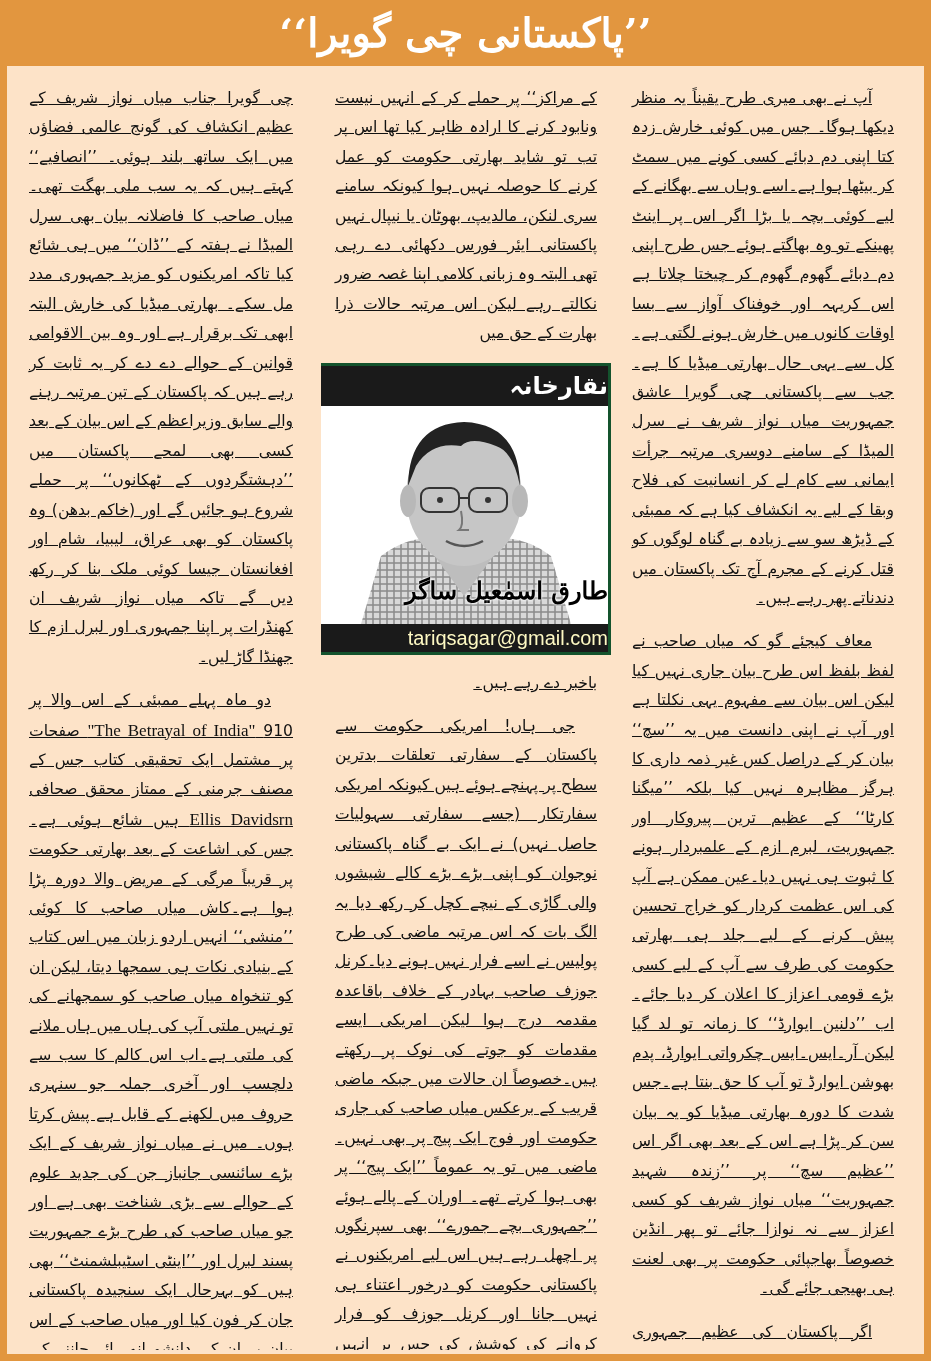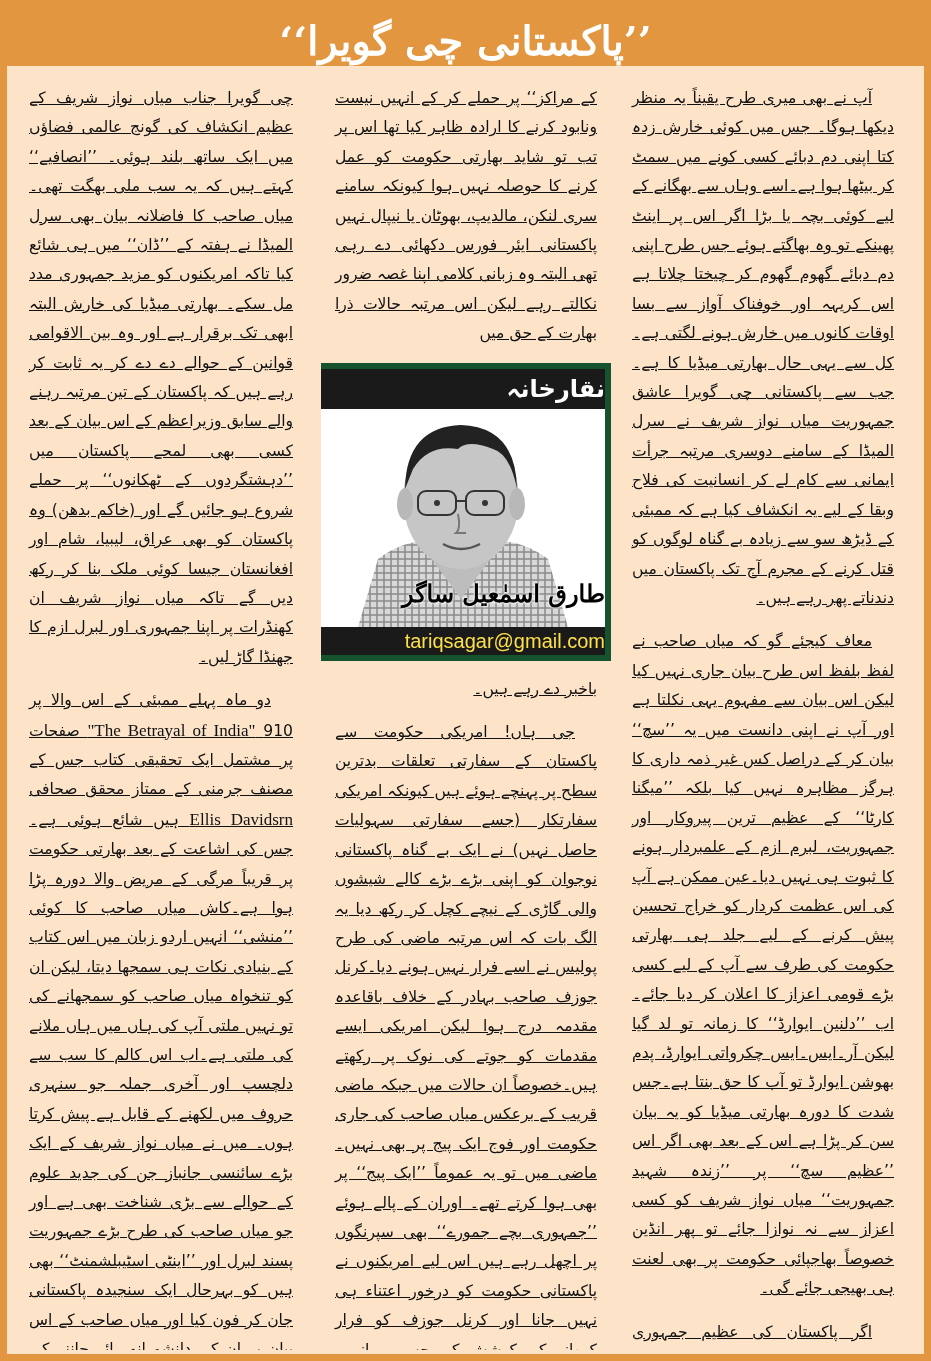--- a/index.html
+++ b/index.html
@@ -2,21 +2,21 @@
 <html><head>
 <meta charset="utf-8">
 <style>
   html, body { margin: 0; padding: 0; }
   body {
     width: 931px; height: 1361px; overflow: hidden;
     background: #e2963f;
     font-family: "DejaVu Sans", sans-serif;
   }
   .banner {
-    position: absolute; left: 0; top: 16px; width: 931px; height: 48px;
+    position: absolute; left: 0; top: 8px; width: 931px; height: 48px;
     background: #e2963f;
     display: flex; align-items: center; justify-content: center;
   }
   .banner-title {
     color: #ffffff; font-size: 40px; font-weight: bold;
     font-family: "DejaVu Serif", serif;
     direction: rtl; letter-spacing: 1px;
   }
   .page {
     position: absolute; left: 7px; top: 66px; width: 917px; height: 1288px;
@@ -31,40 +31,40 @@
   }
   .col-right { right: 16px; width: 290px; }
   .col-mid { right: 313px; width: 290px; }
   .col-left { right: 617px; width: 292px; }
   .col p { margin: 14px; text-decoration: underline; }
   .col p.indent { text-indent: 22px; }
   .col .en { font-family: "Liberation Serif", serif; direction: ltr; unicode-bidi: embed; font-size: 17px; }
 
   .byline-box {
     width: 287px; margin: 6px auto 8px auto; direction: ltr;
-    border: 6px solid #14532d;
+    border: 3px solid #14532d;
     background: #ffffff;
   }
   .byline-head {
     background: #1a1a1a; color: #fff; text-align: center;
     font-size: 24px; font-weight: bold; height: 40px; line-height: 40px;
     direction: rtl;
   }
   .portrait {
     position: relative; height: 218px; background: #ffffff; overflow: hidden;
   }
   .portrait svg { position: absolute; left: 0; top: 0; }
   .author-name {
     position: absolute; left: 0; right: 0; bottom: 18px; text-align: center;
     font-size: 24px; font-weight: bold; color: #000;
     direction: rtl; font-family: "DejaVu Serif", serif;
     text-shadow: 0 0 3px #fff, 0 0 3px #fff;
   }
   .email {
-    background: #1a1a1a; color: #fde047; text-align: center;
+    background: #1a1a1a; color: #fef9c3; text-align: center;
     font-family: "Liberation Sans", sans-serif; font-size: 20px;
     height: 28px; line-height: 28px;
   }
 </style>
 </head>
 <body>
 
 <div class="banner">
   <span class="banner-title">’’پاکستانی چی گویرا‘‘</span>
 </div>

